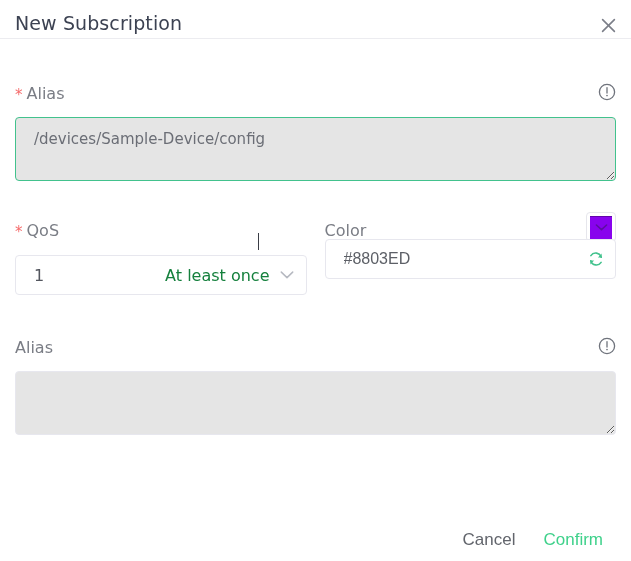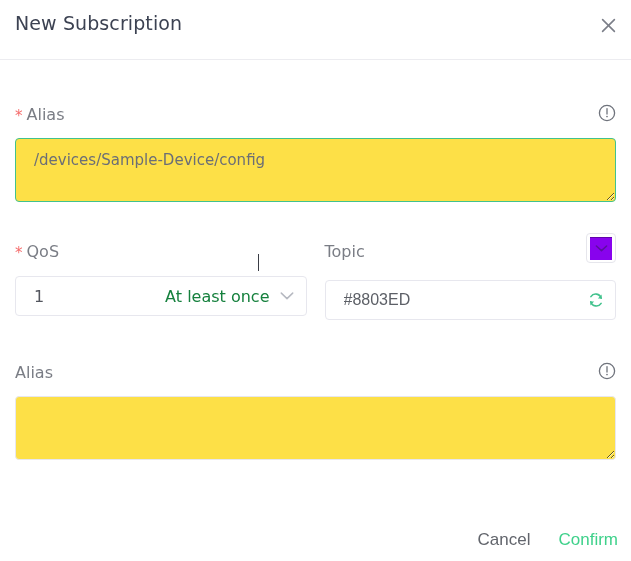--- a/index.html
+++ b/index.html
@@ -19,21 +19,21 @@
     position: relative;
     width: 631px;
     height: 561px;
     background: #ffffff;
     box-sizing: border-box;
   }
 
   
   .dialog-header {
     position: relative;
-    height: 60px;
+    height: 39px;
     border-bottom: 1px solid #ececf0;
     box-sizing: border-box;
   }
   .dialog-title {
     position: absolute;
     left: 15px;
     top: 12px;
     font-size: 19px;
     color: #3c4252;
     font-weight: 400;
@@ -92,21 +92,21 @@
   }
   .info-icon svg { display: block; }
 
   
   .ta {
     display: block;
     width: 100%;
     box-sizing: border-box;
     height: 64px;
     border-radius: 4px;
-    background: #fde047;
+    background: #e5e5e5;
     font-family: "DejaVu Sans", sans-serif;
     font-size: 15px;
     color: #6b6e76;
     padding: 12px 18px;
     resize: vertical;
     outline: none;
     line-height: 1.3;
   }
   .ta-focused {
     border: 1px solid #42c28d;
@@ -223,21 +223,21 @@
     display: flex;
     align-items: center;
     justify-content: center;
     cursor: pointer;
   }
   .refresh-btn svg { display: block; }
 
   
   .dialog-footer {
     position: absolute;
-    right: 11px;
+    right: 26px;
     bottom: 7px;
     display: flex;
     align-items: center;
     gap: 24px;
   }
   .btn-text {
     font-family: "Liberation Sans", sans-serif;
     font-size: 17px;
     background: transparent;
     border: 0;
@@ -297,30 +297,30 @@
           <span class="select-caret">
             <svg width="14" height="10" viewBox="0 0 14 10">
               <path d="M1.3 2.1 L7 7.6 L12.7 2.1" fill="none" stroke="#b6b9c1" stroke-width="1.5" stroke-linecap="round" stroke-linejoin="round"></path>
             </svg>
           </span>
         </div>
       </div>
 
       <div class="col">
         <div class="field-label">
-          <span>Topic</span>
+          <span>Color</span>
           <span class="color-swatch-btn">
             <span class="color-swatch-inner" style="background:#8803ED;">
               <svg width="13" height="9" viewBox="0 0 13 9">
                 <path d="M1.4 2 L6.5 6.6 L11.6 2" fill="none" stroke="#5c0fa0" stroke-width="1.5" stroke-linecap="round" stroke-linejoin="round"></path>
               </svg>
             </span>
           </span>
         </div>
-        <div class="color-input-ctl" style="margin-top:20px;">
+        <div class="color-input-ctl" style="margin-top:0;">
           <input class="color-input" type="text" value="#8803ED" style="">
           <span class="refresh-btn">
             <span>
               <svg width="18" height="18" viewBox="0 0 18 18">
                 <path d="M14.2 7.3 A5.7 5.7 0 0 0 3.9 5.6" fill="none" stroke="#42c28d" stroke-width="1.6" stroke-linecap="round"></path>
                 <path d="M3.8 10.7 A5.7 5.7 0 0 0 14.1 12.4" fill="none" stroke="#42c28d" stroke-width="1.6" stroke-linecap="round"></path>
                 <path d="M14.6 3.6 L14.6 7.5 L10.9 7.5 Z" fill="#42c28d"></path>
                 <path d="M3.4 14.4 L3.4 10.5 L7.1 10.5 Z" fill="#42c28d"></path>
               </svg>
             </span>

